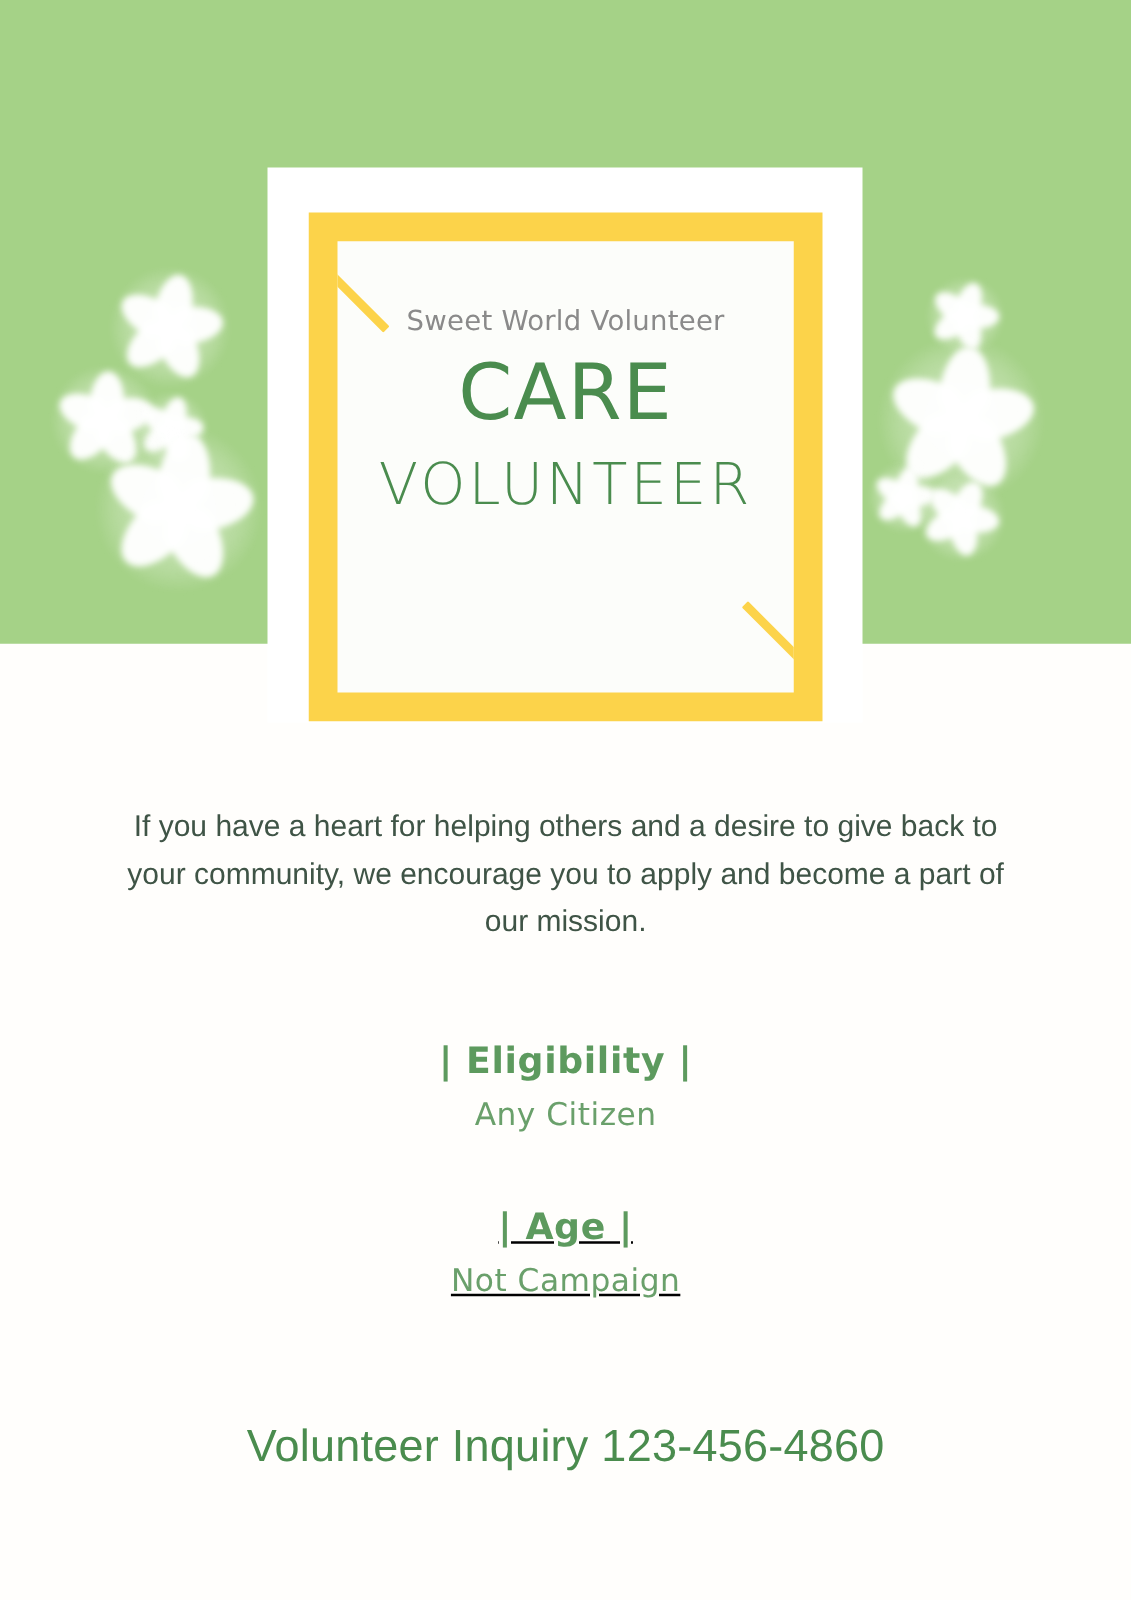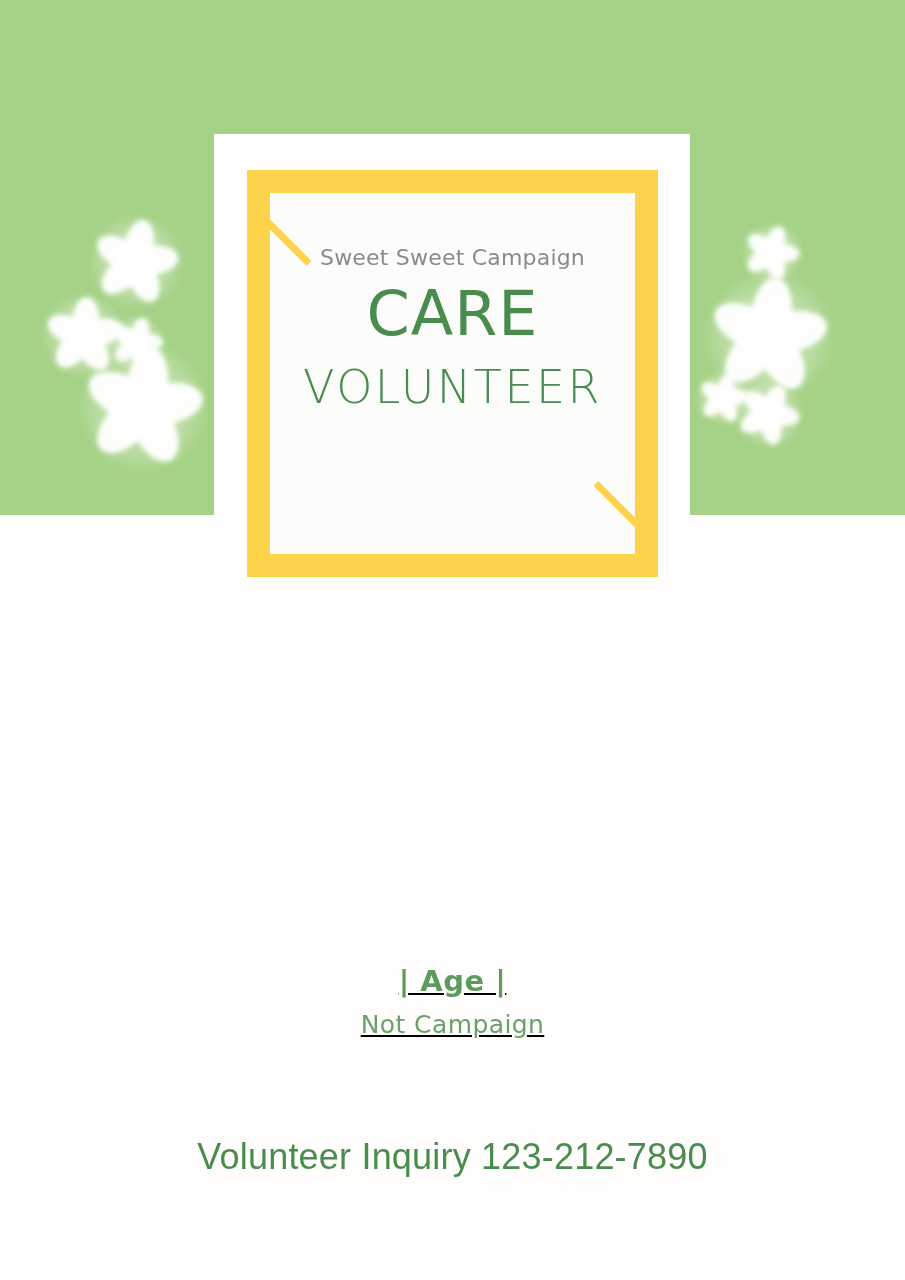--- a/index.html
+++ b/index.html
@@ -286,32 +286,37 @@
 
   <div class="card-white"></div>
 
   <div class="frame-yellow">
     <div class="frame-inner">
 
       <div class="corner-slash tl"></div>
       <div class="corner-slash br"></div>
 
       <div class="frame-text">
-        <div class="kicker">Sweet Sweet Campaign</div>
+        <div class="kicker">Sweet World Volunteer</div>
         <div class="headline">
           <span class="line2">CARE</span>
         </div>
         <div class="subhead">VOLUNTEER</div>
       </div>
 
     </div>
   </div>
 
-
+  <div class="body-copy">If you have a heart for helping others and a desire to give back to your community, we encourage you to apply and become a part of our mission.</div>
+
+  <div class="detail detail-eligibility">
+    <div class="detail-label">| Eligibility |</div>
+    <div class="detail-value">Any Citizen</div>
+  </div>
 
   <div class="detail detail-age">
     <div class="detail-label">| Age |</div>
     <div class="detail-value">Not Campaign</div>
   </div>
 
-  <div class="footer-contact">Volunteer Inquiry 123-212-7890</div>
+  <div class="footer-contact">Volunteer Inquiry 123-456-4860</div>
 
 </div>
 
 </body></html>

